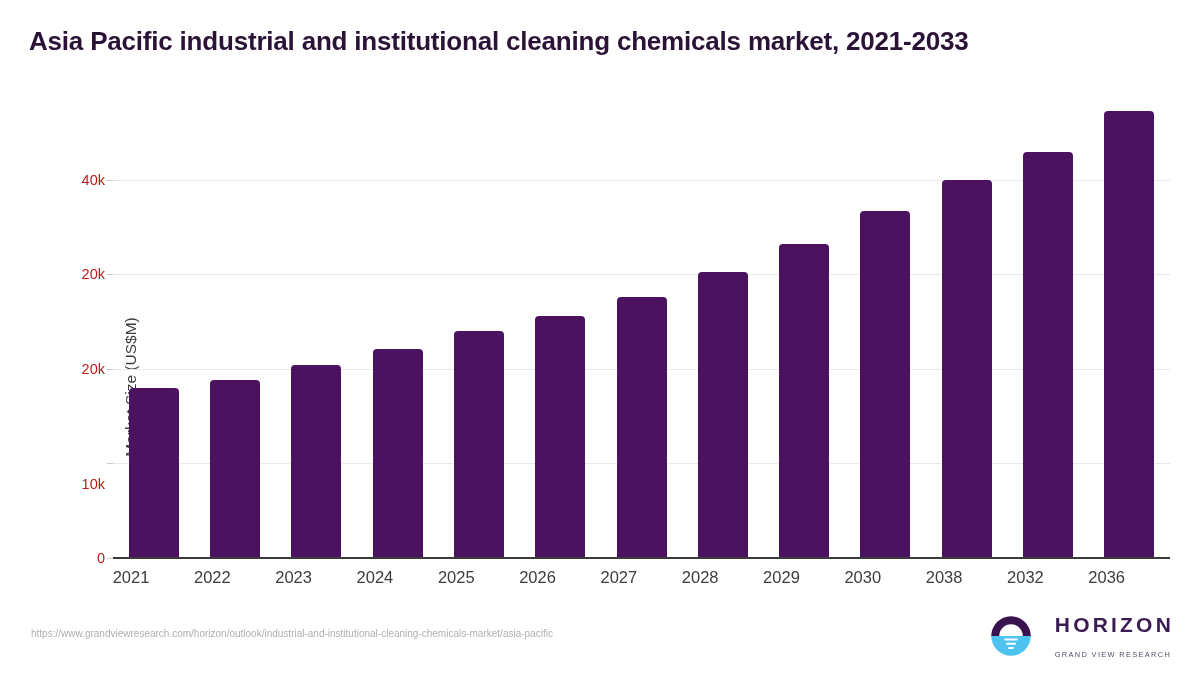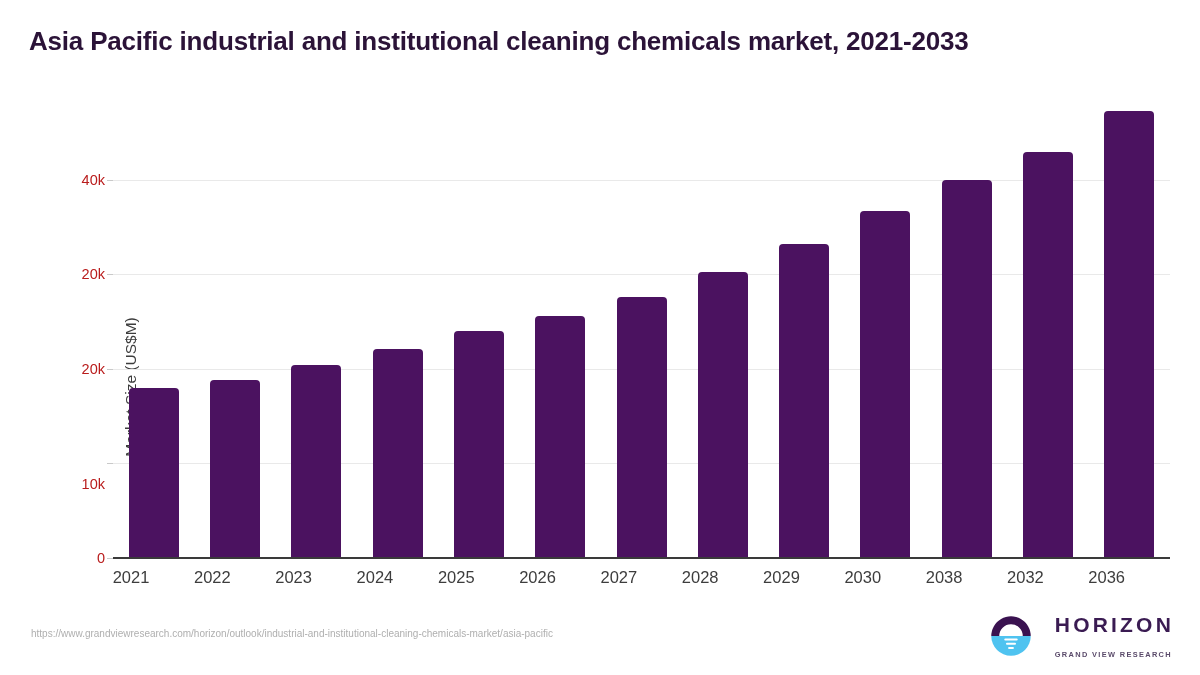--- a/index.html
+++ b/index.html
@@ -133,21 +133,21 @@
     line-height: 1;
   }
   #logo-word {
     font-size: 21px;
     font-weight: bold;
     color: #3A1B52;
     letter-spacing: 3.2px;
   }
   #logo-sub {
     font-size: 7.4px;
-    font-weight: bold;
+    font-weight: normal;
     color: #5A4A6A;
     letter-spacing: 1.35px;
     margin-top: 16px;
   }
 </style>
 </head>
 <body>
 
 <div id="card">
 

